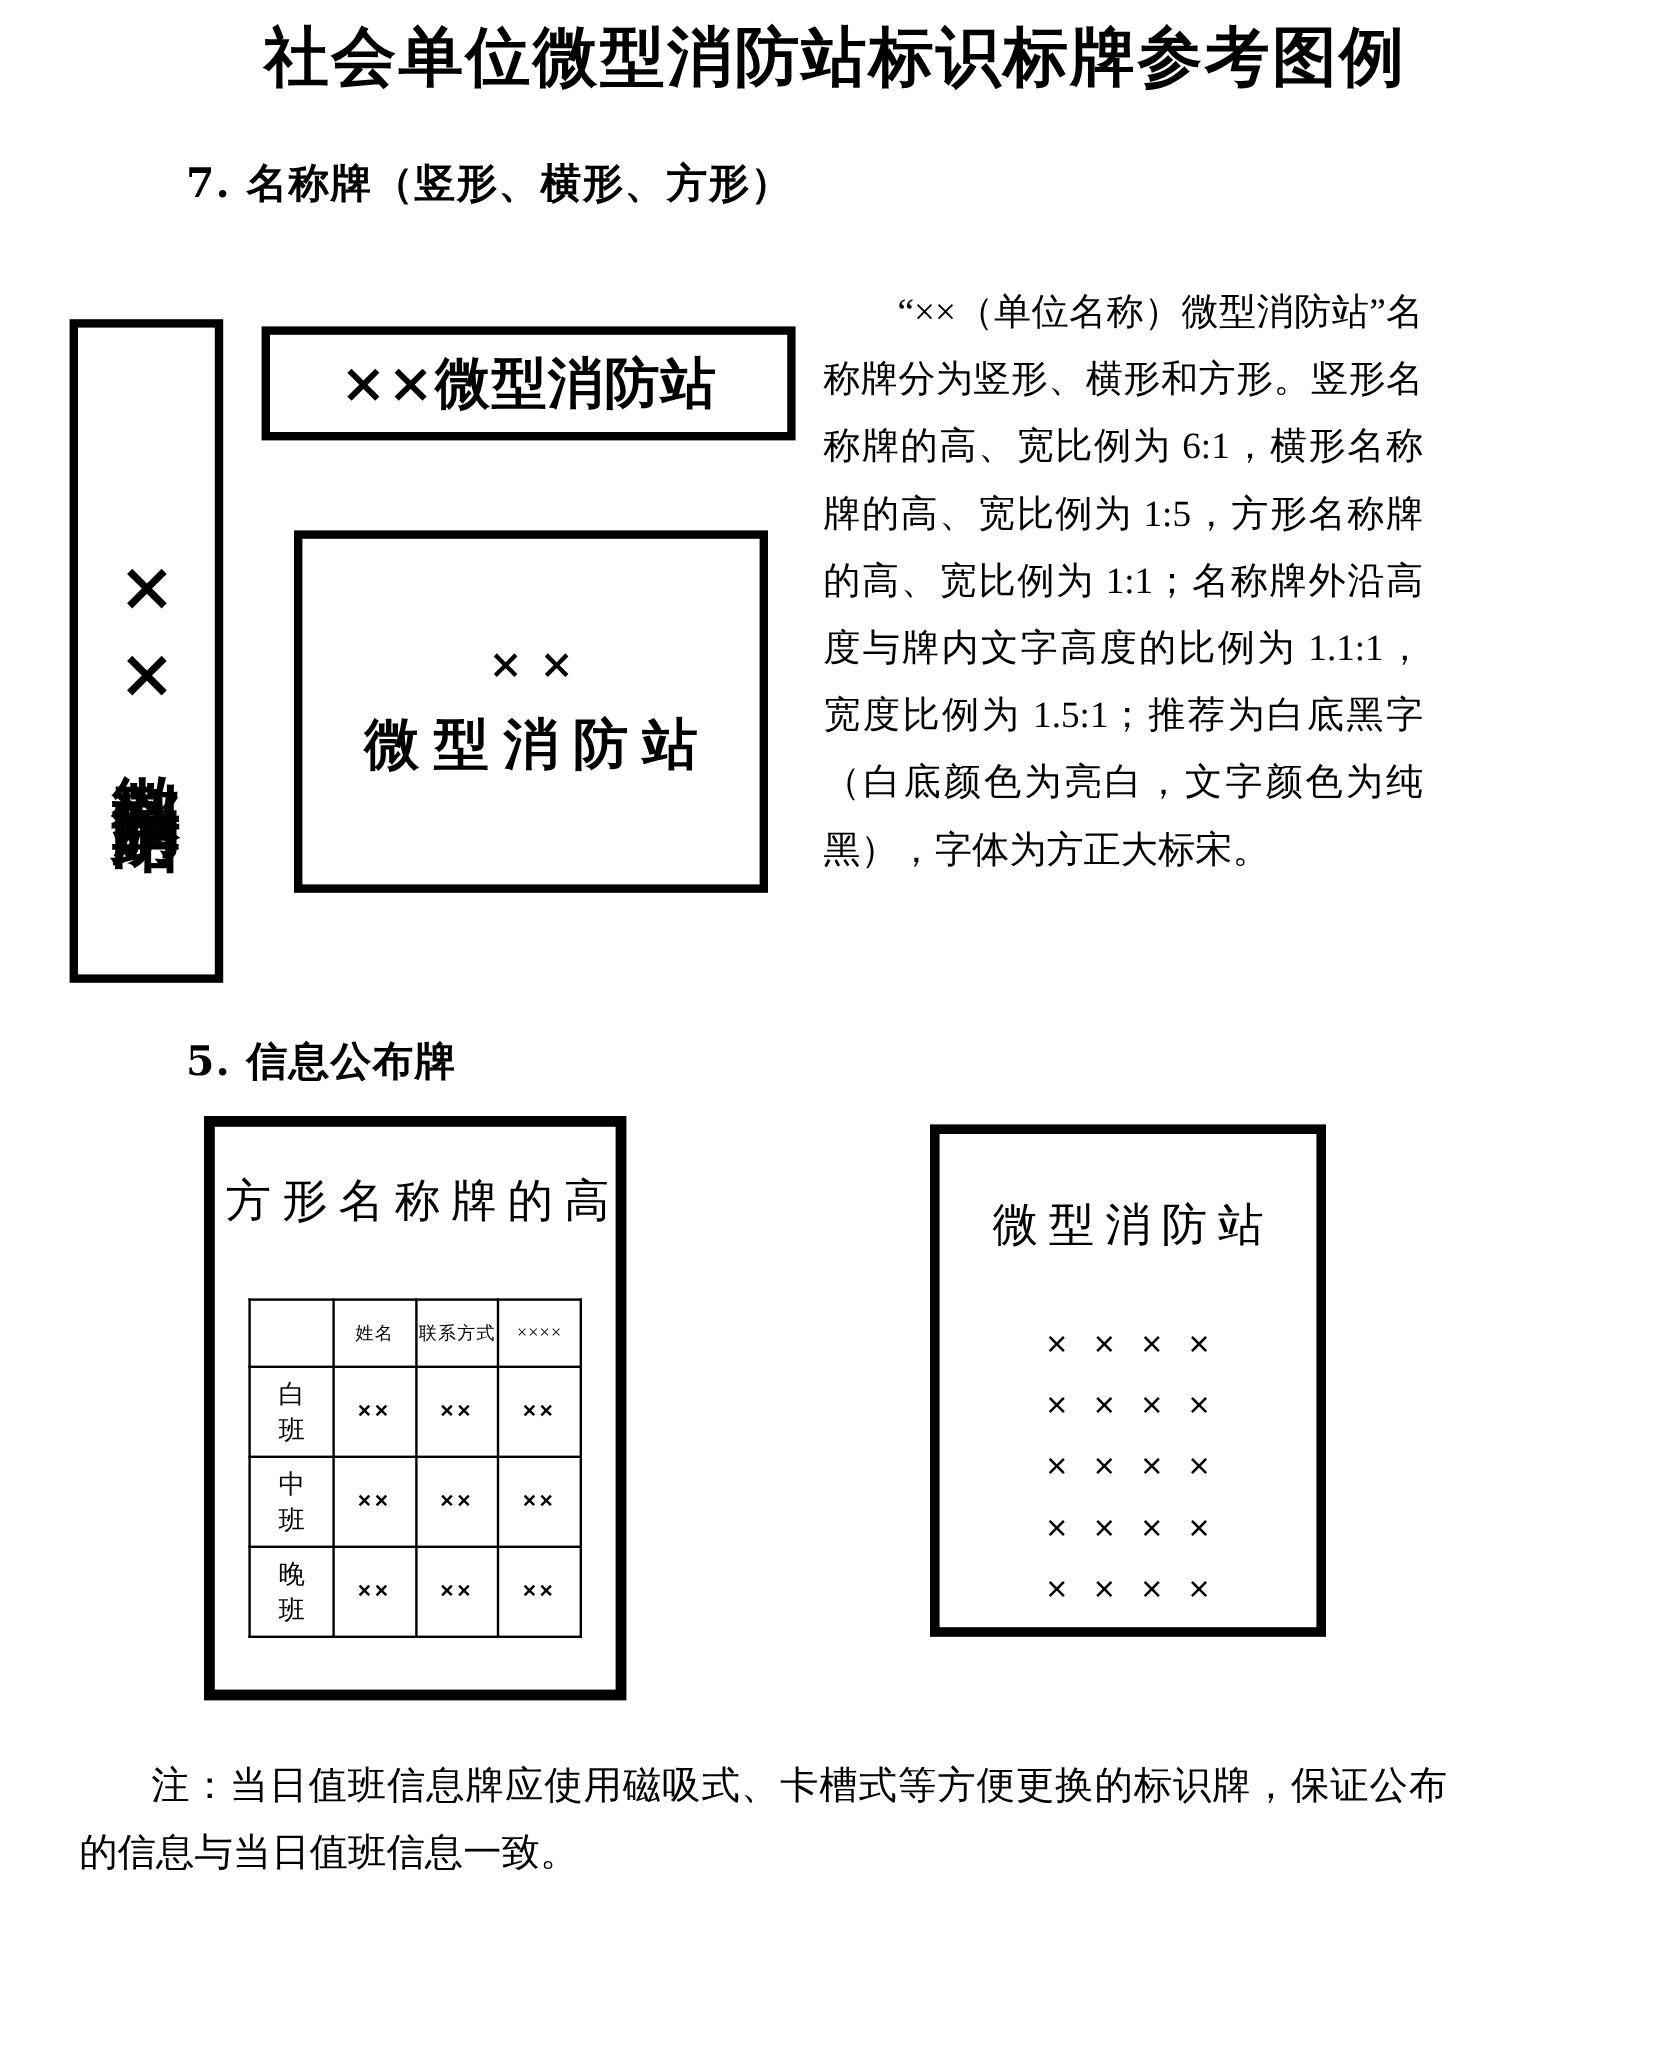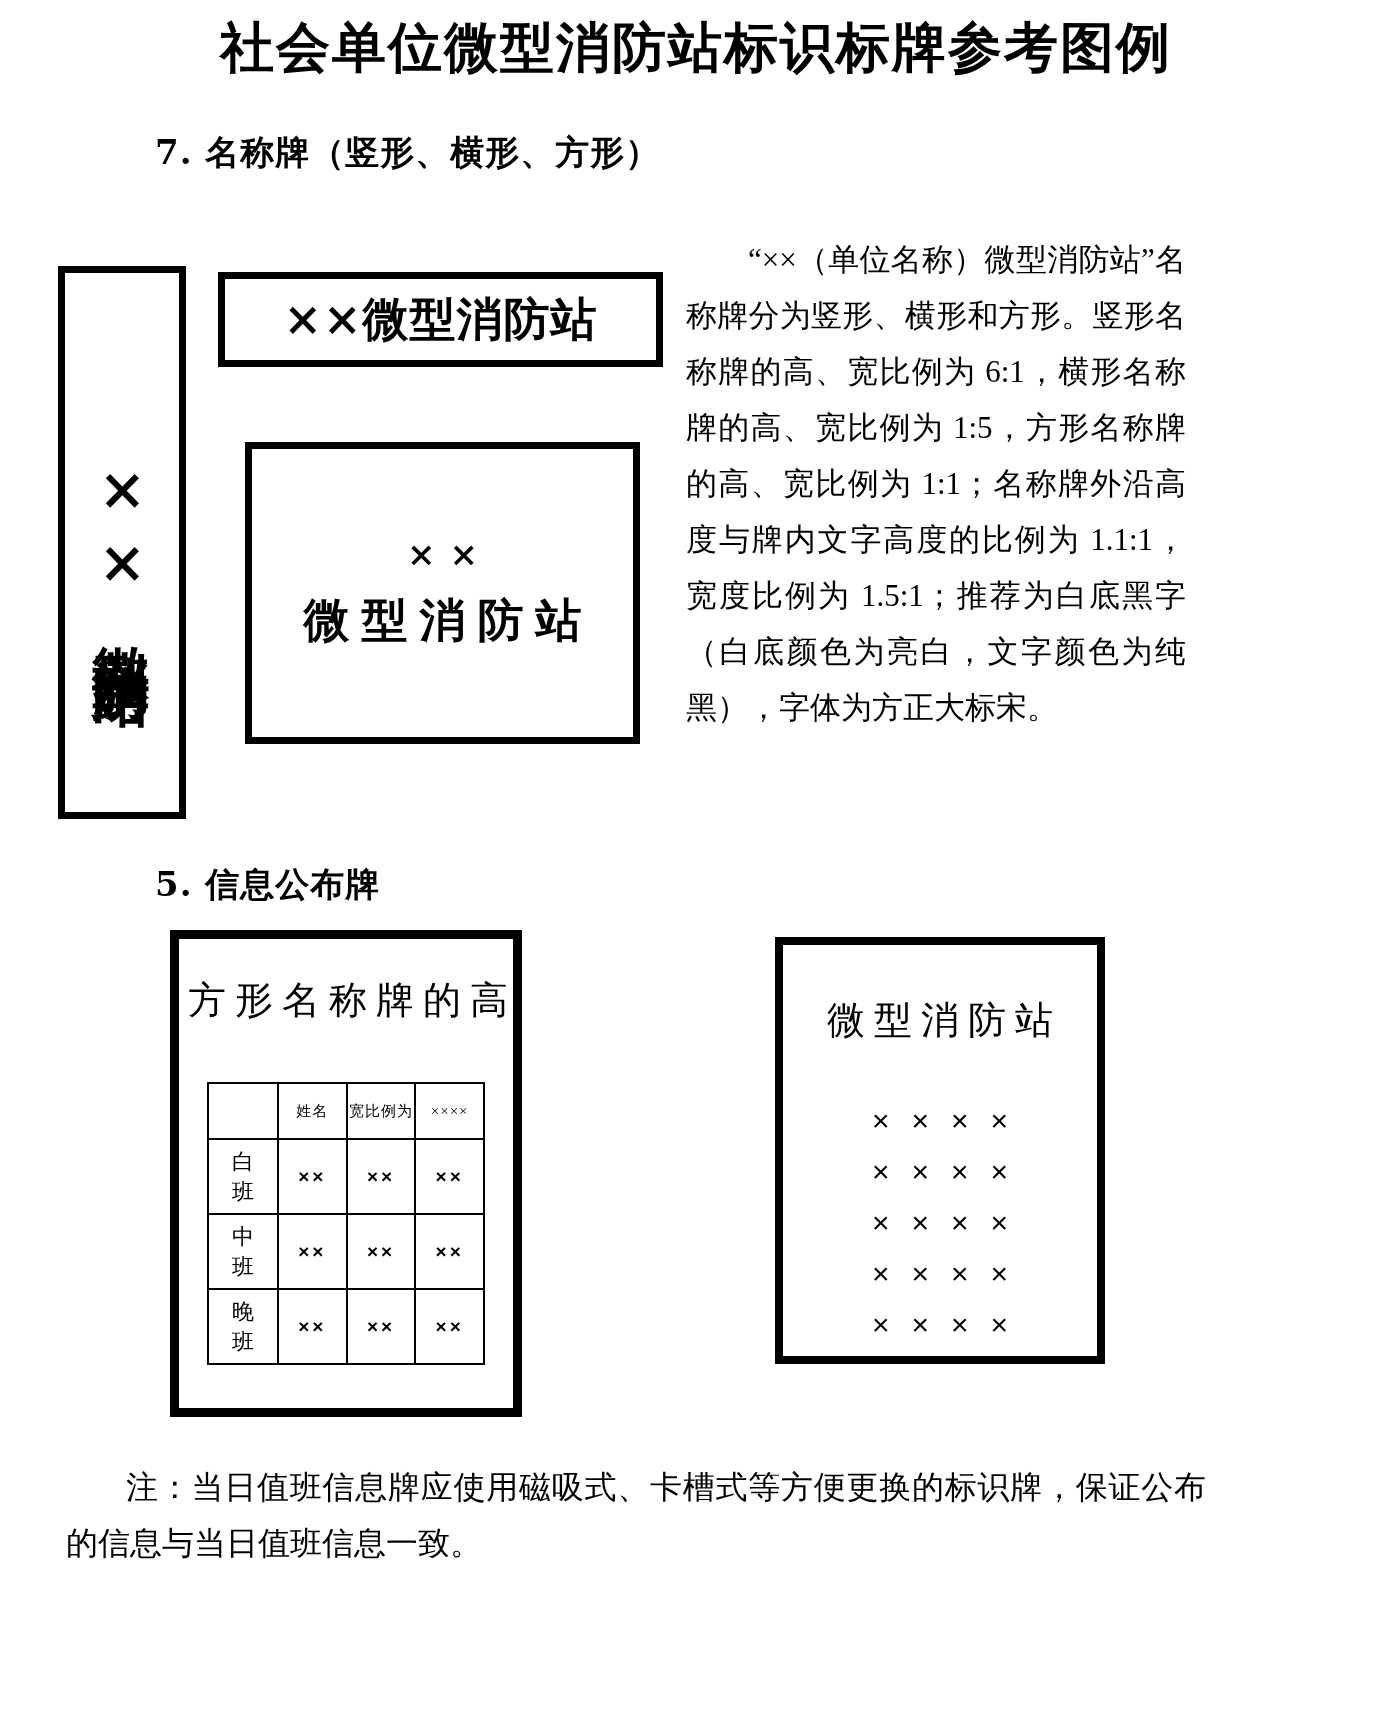--- a/index.html
+++ b/index.html
@@ -273,21 +273,21 @@
 
 <div class="section-heading" id="sec2-heading">5. 信息公布牌</div>
 
 <div id="info-board">
   <div class="board-title">方形名称牌的高</div>
   <table id="duty-table">
     <thead>
       <tr>
         <th class="hdr-cell col-shift"></th>
         <th class="hdr-cell">姓名</th>
-        <th class="hdr-cell">宽比例为</th>
+        <th class="hdr-cell">联系方式</th>
         <th class="hdr-cell">××××</th>
       </tr>
     </thead>
     <tbody>
       <tr class="body-row">
         <td class="shift-label col-shift">
           <span>白</span>
           <span>班</span>
         </td>
         <td class="xx-cell">××</td>

